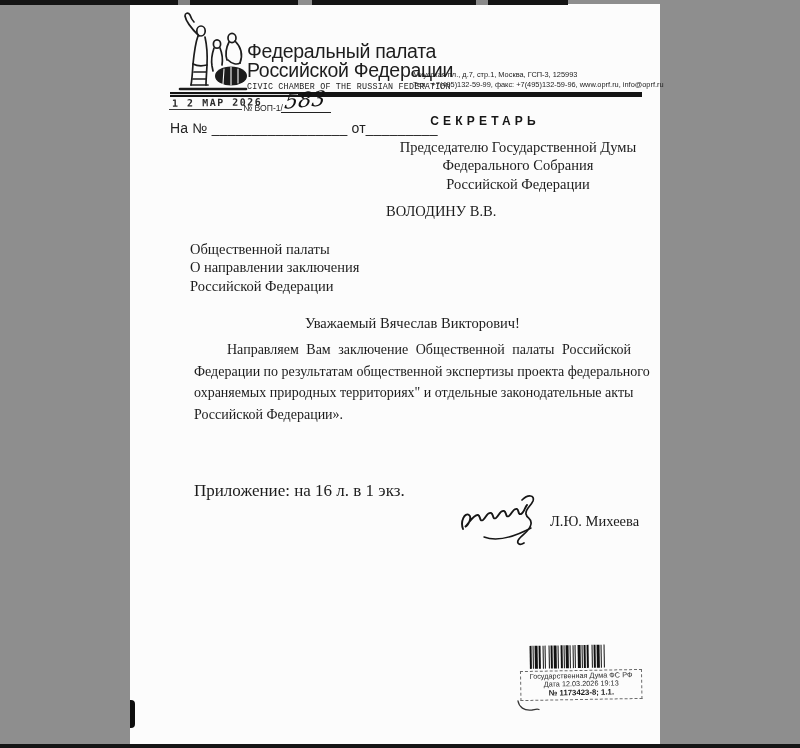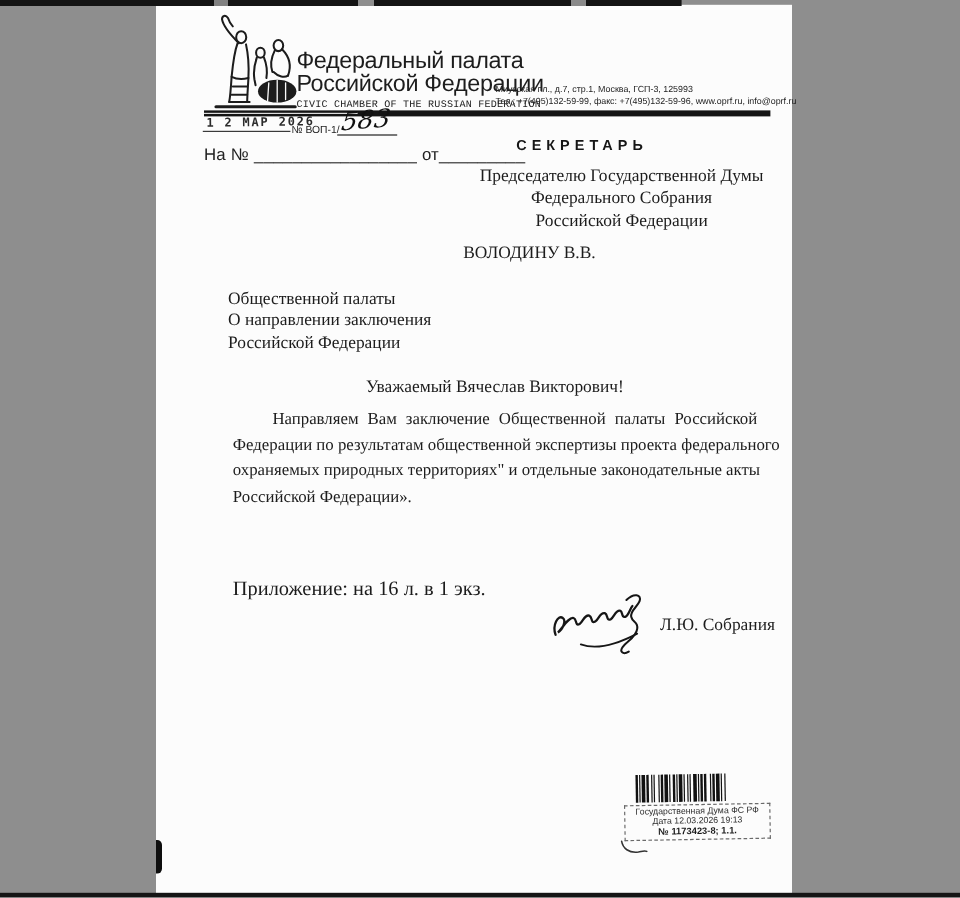--- a/index.html
+++ b/index.html
@@ -142,21 +142,21 @@
 
     <div class="attachment">Приложение: на 16 л. в 1 экз.</div>
 
     <svg class="sig-svg" width="92" height="58" viewBox="0 0 92 58">
       <g fill="none" stroke="#161616" stroke-width="1.9" stroke-linecap="round">
         <path d="M8 37 C5 29 10 20 14 23 C17 25 14 33 10 35 C14 31 19 22 23 23 C26 24 24 30 28 28 C31 26 32 20 36 21 C39 22 37 28 41 26 C44 24 45 18 49 19 C52 20 50 26 54 24 C57 22 58 16 62 17 C64 18 63 23 66 22 C69 21 70 15 72 13"></path>
         <path d="M67 8 C73 2 80 3 78 9 C76 14 70 17 71 22 C72 27 77 26 76 32 C75 39 68 42 64 47 C61 51 64 54 69 51" stroke-width="1.7"></path>
         <path d="M29 45 C43 50 59 45 76 36" stroke-width="1.5"></path>
       </g>
     </svg>
-    <div class="sig-name">Л.Ю. Собрания</div>
+    <div class="sig-name">Л.Ю. Михеева</div>
 
     <div class="duma">
       <div class="barcode" id="barcode"><span style="width: 2px; background: rgb(17, 17, 17);"></span><span style="width: 1px; background: transparent;"></span><span style="width: 1px; background: rgb(17, 17, 17);"></span><span style="width: 1px; background: transparent;"></span><span style="width: 3px; background: rgb(17, 17, 17);"></span><span style="width: 1px; background: transparent;"></span><span style="width: 2px; background: rgb(17, 17, 17);"></span><span style="width: 2px; background: transparent;"></span><span style="width: 1px; background: rgb(17, 17, 17);"></span><span style="width: 1px; background: transparent;"></span><span style="width: 1px; background: rgb(17, 17, 17);"></span><span style="width: 3px; background: transparent;"></span><span style="width: 1px; background: rgb(17, 17, 17);"></span><span style="width: 1px; background: transparent;"></span><span style="width: 2px; background: rgb(17, 17, 17);"></span><span style="width: 1px; background: transparent;"></span><span style="width: 3px; background: rgb(17, 17, 17);"></span><span style="width: 1px; background: transparent;"></span><span style="width: 1px; background: rgb(17, 17, 17);"></span><span style="width: 2px; background: transparent;"></span><span style="width: 2px; background: rgb(17, 17, 17);"></span><span style="width: 1px; background: transparent;"></span><span style="width: 1px; background: rgb(17, 17, 17);"></span><span style="width: 1px; background: transparent;"></span><span style="width: 3px; background: rgb(17, 17, 17);"></span><span style="width: 1px; background: transparent;"></span><span style="width: 1px; background: rgb(17, 17, 17);"></span><span style="width: 2px; background: transparent;"></span><span style="width: 1px; background: rgb(17, 17, 17);"></span><span style="width: 1px; background: transparent;"></span><span style="width: 1px; background: rgb(17, 17, 17);"></span><span style="width: 2px; background: transparent;"></span><span style="width: 3px; background: rgb(17, 17, 17);"></span><span style="width: 1px; background: transparent;"></span><span style="width: 1px; background: rgb(17, 17, 17);"></span><span style="width: 1px; background: transparent;"></span><span style="width: 2px; background: rgb(17, 17, 17);"></span><span style="width: 1px; background: transparent;"></span><span style="width: 2px; background: rgb(17, 17, 17);"></span><span style="width: 3px; background: transparent;"></span><span style="width: 1px; background: rgb(17, 17, 17);"></span><span style="width: 1px; background: transparent;"></span><span style="width: 2px; background: rgb(17, 17, 17);"></span><span style="width: 1px; background: transparent;"></span><span style="width: 3px; background: rgb(17, 17, 17);"></span><span style="width: 1px; background: transparent;"></span><span style="width: 1px; background: rgb(17, 17, 17);"></span><span style="width: 2px; background: transparent;"></span><span style="width: 1px; background: rgb(17, 17, 17);"></span><span style="width: 1px; background: transparent;"></span></div>
       <div class="stamp-box">
         <div>Государственная Дума ФС РФ</div>
         <div>Дата 12.03.2026 19:13</div>
         <div class="bold">№ 1173423-8; 1.1.</div>
       </div>
     </div>
     <svg class="pen-tick" width="26" height="16" viewBox="0 0 26 16">

